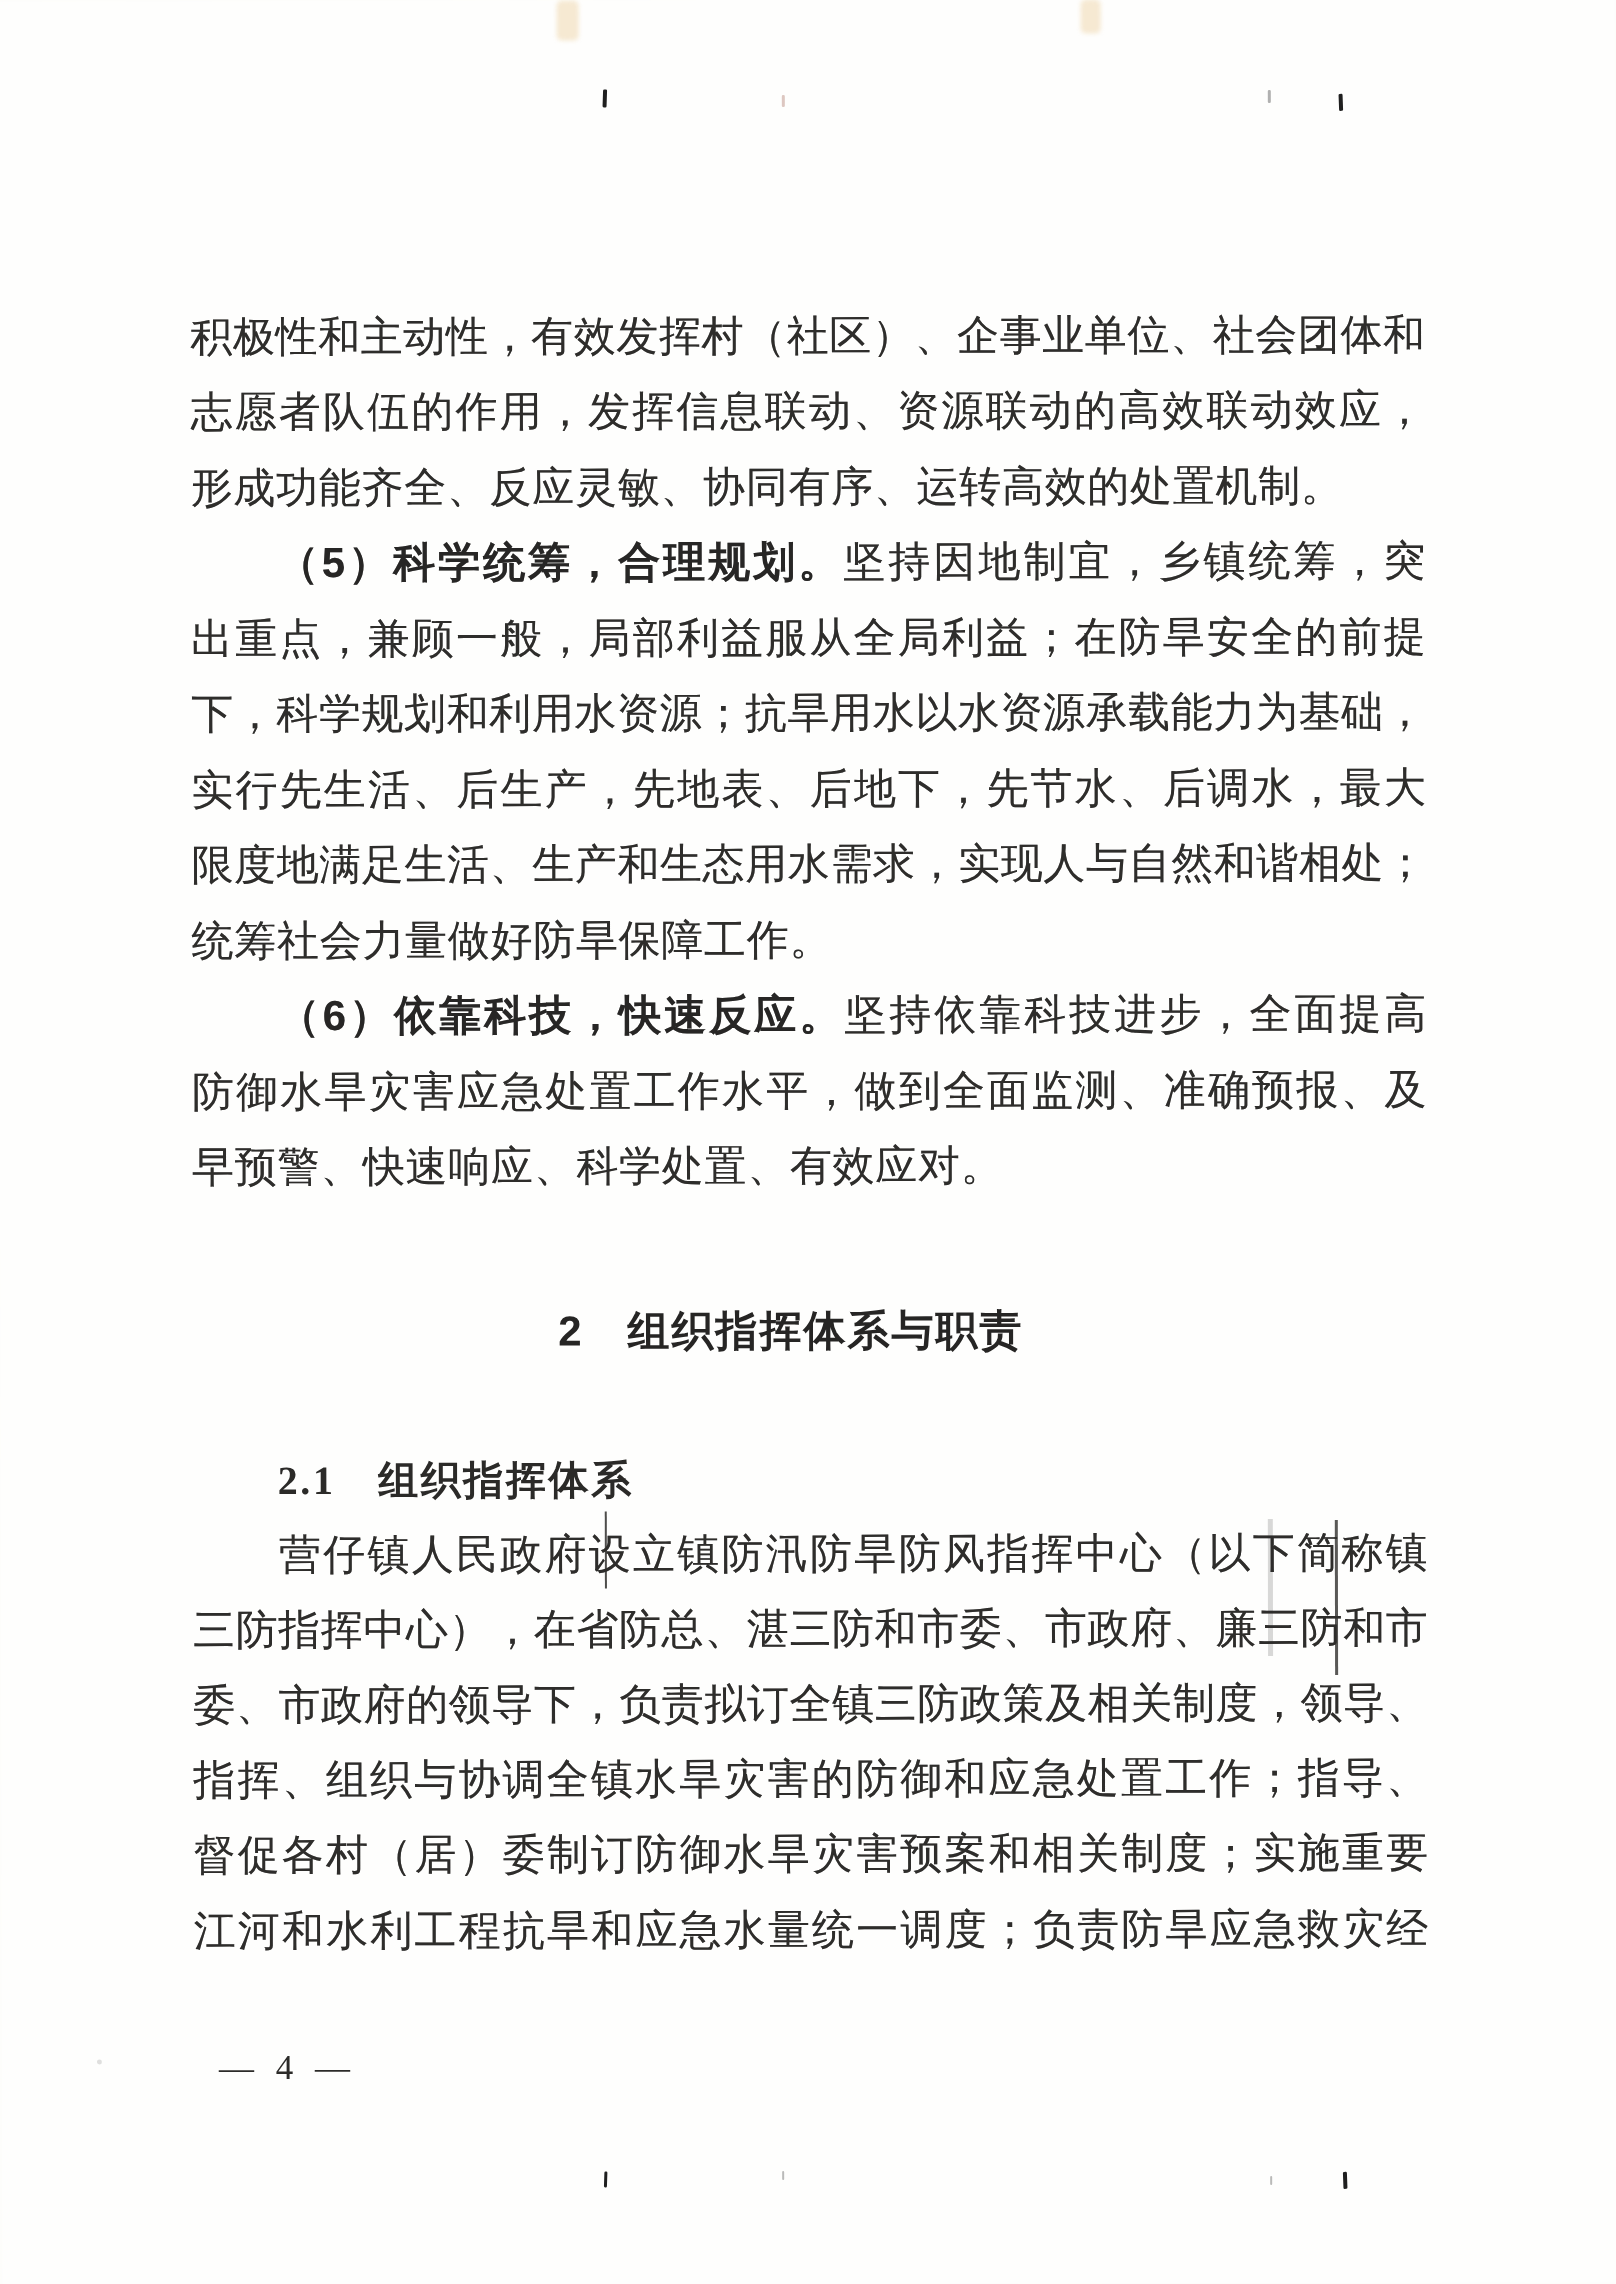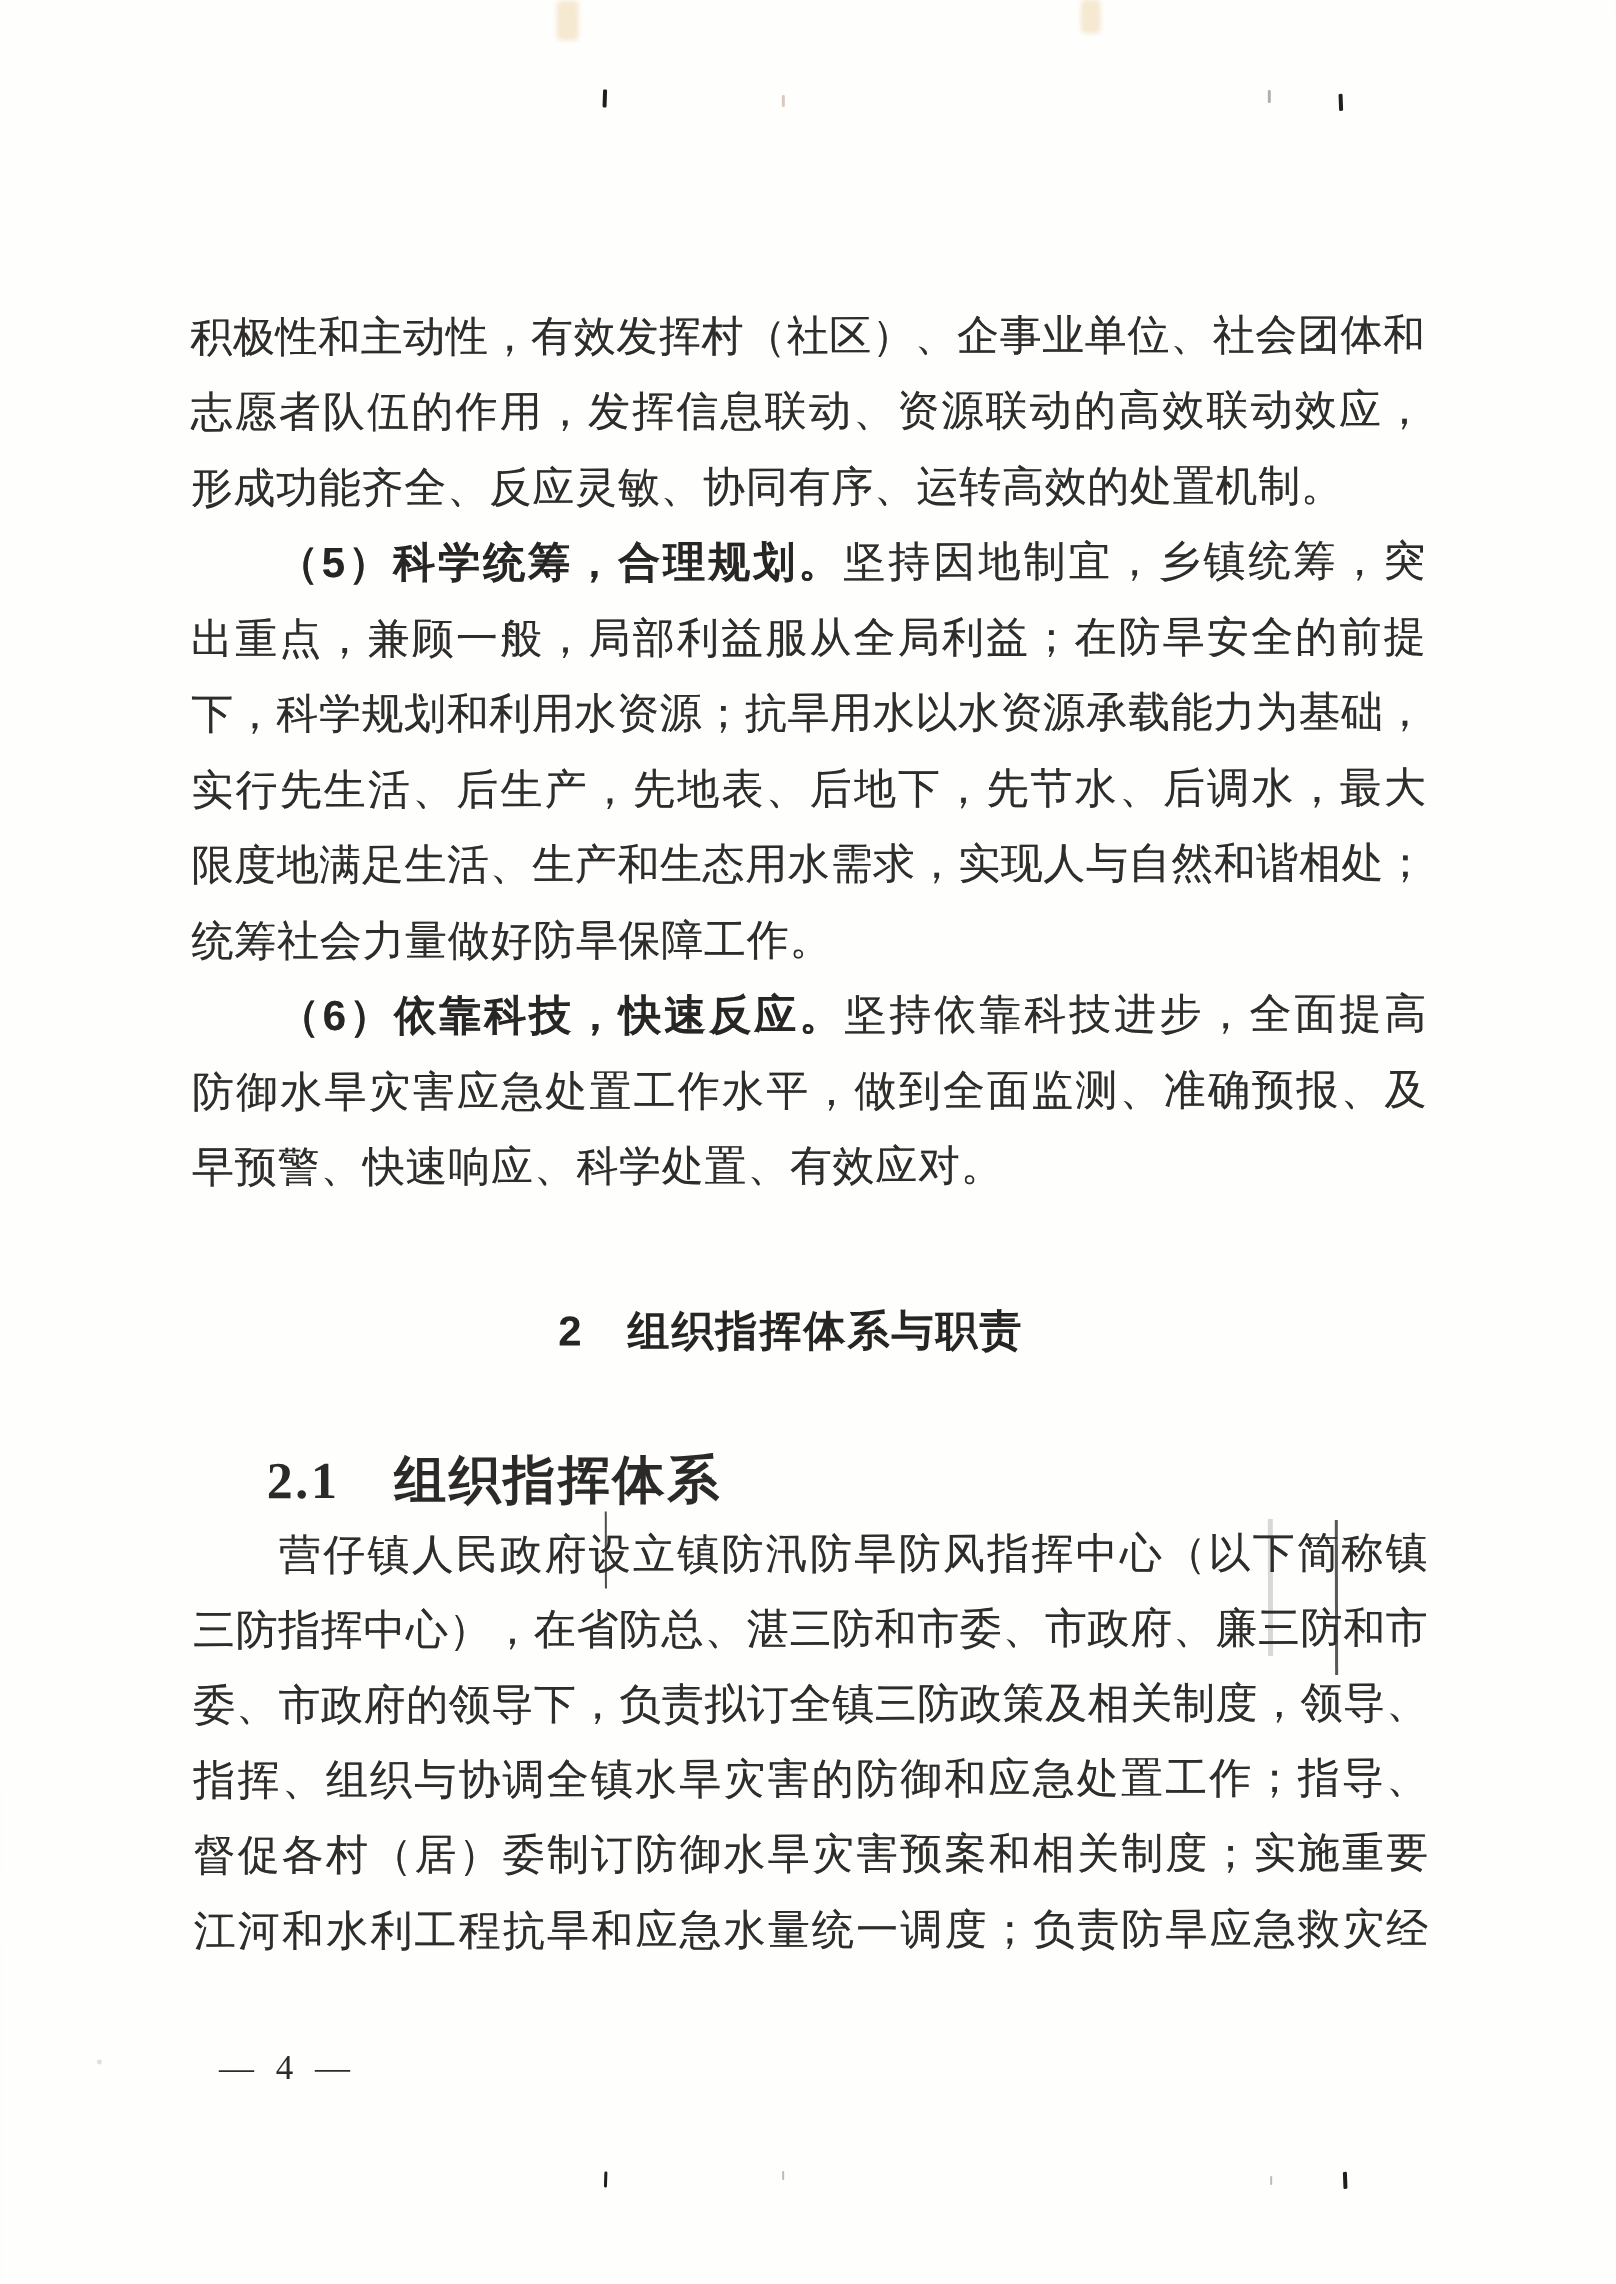--- a/index.html
+++ b/index.html
@@ -57,27 +57,27 @@
     text-align: center;
     font-family: "Liberation Sans", "DejaVu Sans", sans-serif;
     font-weight: bold;
     font-size: 42px;
     letter-spacing: 2px;
     color: #262524;
     transform: translateX(-18px);
   }
   .sub-heading {
     position: absolute;
-    left: 266px;
+    left: 277px;
     top: 1442px;
     height: 76px;
     line-height: 76px;
     font-family: "Liberation Serif", "DejaVu Serif", serif;
     font-weight: 600;
-    font-size: 52px;
+    font-size: 40px;
     letter-spacing: 2.6px;
     color: #2b2a28;
   }
   .page-number {
     position: absolute;
     left: 217px;
     top: 2047px;
     font-size: 35px;
     line-height: 39px;
     letter-spacing: 1.3px;

